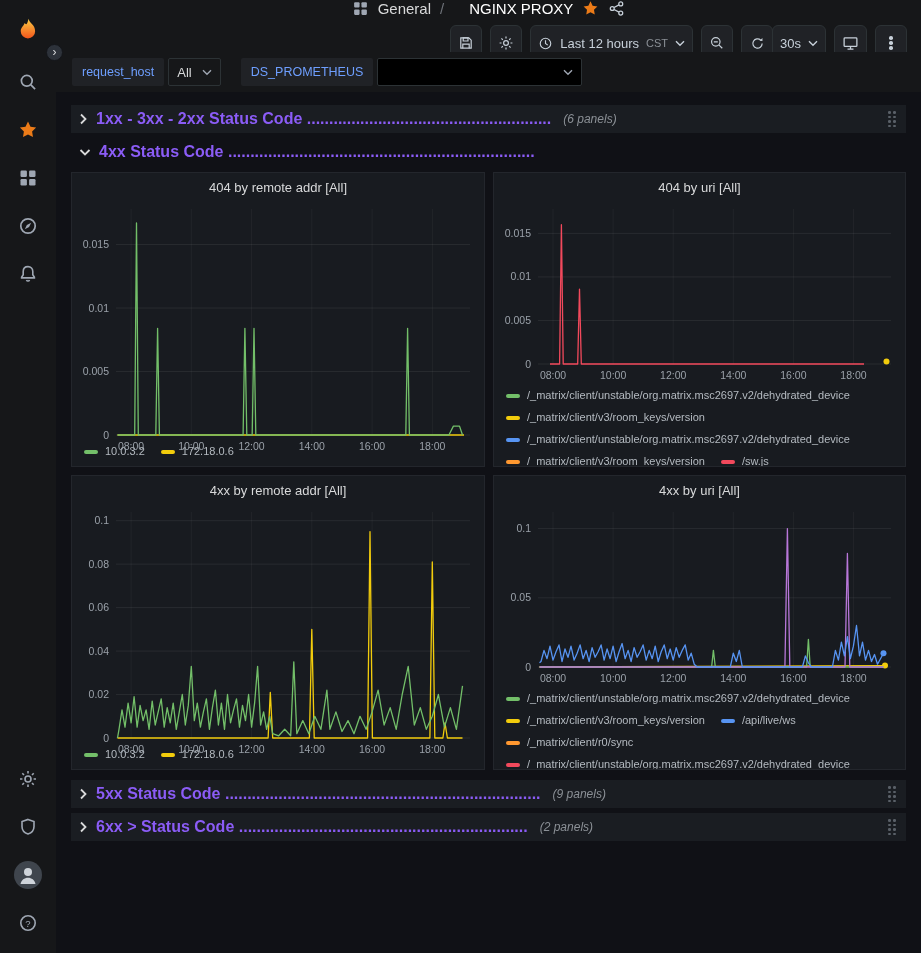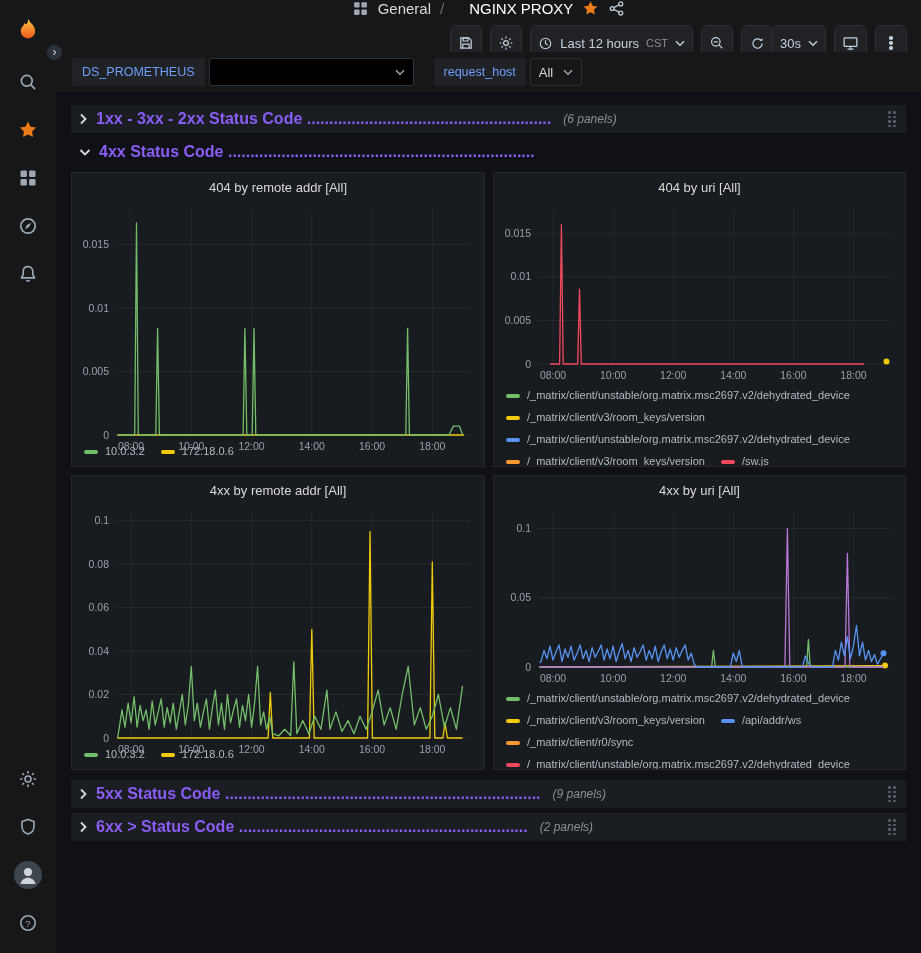--- a/index.html
+++ b/index.html
@@ -228,32 +228,32 @@
               <span></span>
               <span></span>
               <span></span>
             </div>
         </div>
       </div>
     </header>
 
     <div class="subbar">
       <div class="var-group">
+        <div class="var-label">request_host</div>
+        <div class="var-value compact">
+          <span>All</span>
+          <svg width="10" height="7" viewBox="0 0 10 7" fill="none" stroke="#9fa7b3" stroke-width="1.4">
+            <path d="M1 1.3l4 4 4-4"></path>
+          </svg>
+        </div>
+      </div>
+      <div class="var-group">
         <div class="var-label">DS_PROMETHEUS</div>
         <div class="var-value">
           <span></span>
-          <svg width="10" height="7" viewBox="0 0 10 7" fill="none" stroke="#9fa7b3" stroke-width="1.4">
-            <path d="M1 1.3l4 4 4-4"></path>
-          </svg>
-        </div>
-      </div>
-      <div class="var-group">
-        <div class="var-label">request_host</div>
-        <div class="var-value compact">
-          <span>All</span>
           <svg width="10" height="7" viewBox="0 0 10 7" fill="none" stroke="#9fa7b3" stroke-width="1.4">
             <path d="M1 1.3l4 4 4-4"></path>
           </svg>
         </div>
       </div>
     </div>
 
     <div class="canvas">
 
       <div class="row-head collapsed">
@@ -457,21 +457,21 @@
               <span class="legend-item">
                 <span class="swatch" style="background: rgb(115, 191, 105);"></span>
                 <span>/_matrix/client/unstable/org.matrix.msc2697.v2/dehydrated_device</span>
               </span>
               <span class="legend-item">
                 <span class="swatch" style="background: rgb(242, 204, 12);"></span>
                 <span>/_matrix/client/v3/room_keys/version</span>
               </span>
               <span class="legend-item">
                 <span class="swatch" style="background: rgb(87, 148, 242);"></span>
-                <span>/api/addr/ws</span>
+                <span>/api/live/ws</span>
               </span>
               <span class="legend-item">
                 <span class="swatch" style="background: rgb(255, 152, 48);"></span>
                 <span>/_matrix/client/r0/sync</span>
               </span>
               <span class="legend-item">
                 <span class="swatch" style="background: rgb(242, 73, 92);"></span>
                 <span>/_matrix/client/unstable/org.matrix.msc2697.v2/dehydrated_device</span>
               </span>
             </div>

